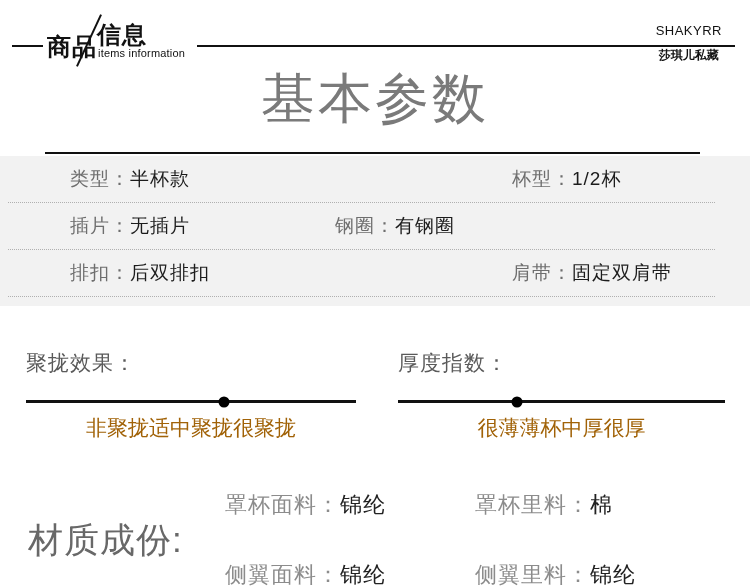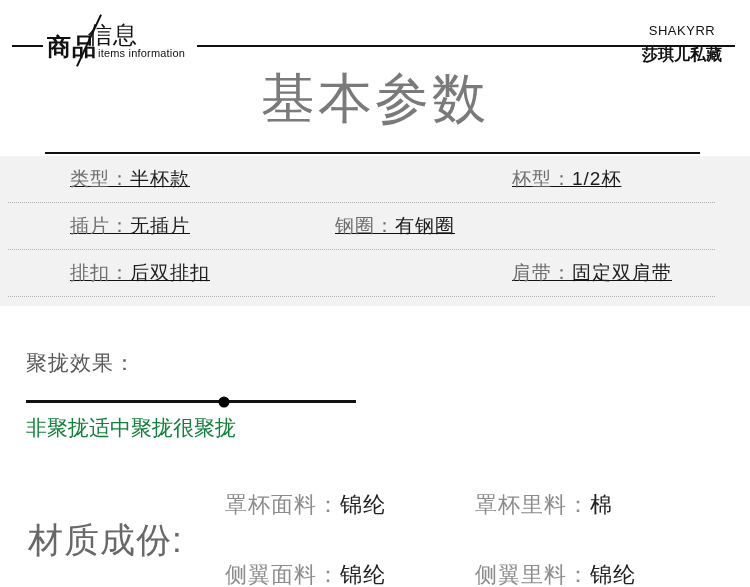--- a/index.html
+++ b/index.html
@@ -7,57 +7,57 @@
   body {
     width:750px; height:587px; overflow:hidden; position:relative;
     font-family:"Liberation Sans","DejaVu Sans",sans-serif; color:#111;
   }
 
   
   .header { position:relative; height:60px; }
   .hdr-dash { position:absolute; left:12px; top:45px; width:31px; height:2px; background:#111; }
   .hdr-cn1 { position:absolute; left:47px; top:31px; font-size:24px; font-weight:bold; letter-spacing:1px; }
   .hdr-slash { position:absolute; left:88px; top:12px; width:2px; height:57px; background:#111; transform:rotate(25deg); }
-  .hdr-cn2 { position:absolute; left:88px; top:19px; font-size:24px; font-weight:normal; letter-spacing:1px; }
+  .hdr-cn2 { position:absolute; left:97px; top:19px; font-size:24px; font-weight:bold; letter-spacing:1px; }
   .hdr-sub { position:absolute; left:98px; top:47px; font-size:11px; font-weight:normal; letter-spacing:0.2px; }
   .hdr-line { position:absolute; left:197px; top:45px; width:538px; height:2px; background:#111; }
   .brand { position:absolute; right:28px; top:23px; text-align:center; }
   .brand-en { font-size:13px; font-weight:normal; letter-spacing:0.5px; line-height:16px; }
-  .brand-cn { font-size:16px; font-weight:bold; margin-top:9px; line-height:14px; }
+  .brand-cn { font-size:12px; font-weight:bold; margin-top:9px; line-height:14px; }
 
   
   .sec-title {
     text-align:center; font-size:54px; font-weight:200; color:#7a7a7a;
     letter-spacing:3px; line-height:56px; margin-top:10px;
   }
 
   
   .divider { margin:26px 0 2px 45px; width:655px; height:2px; background:#111; }
-  .panel { width:750px; height:150px; background:#f2f2f2;text-decoration:underline; }
+  .panel { width:750px; height:150px; background:#f2f2f2; }
   .prow {
     display:flex; align-items:center; height:47px;
     margin:0 35px 0 8px; border-bottom:1px dotted #b0b0b0;
   }
   .pcell { font-size:19px; letter-spacing:1px; }
   .pcell-l { width:442px; padding-left:62px; }
   .pcell-r { flex:1; padding-left:62px; }
   .plabel { color:#6e6e6e; }
   .pvalue { color:#1c1c1c; }
 
   
   .sliders { display:flex; margin-top:44px; padding-left:26px; }
   .slider { width:330px; }
   .slider + .slider { margin-left:42px; width:327px; }
   .s-title { font-size:21px; color:#5a5a5a; line-height:26px; letter-spacing:1px; }
   .track { position:relative; margin-top:24px; height:3px; background:#111; }
   .dot {
     position:absolute; top:50%; width:11px; height:11px; border-radius:50%;
     background:#000; transform:translate(-50%,-50%);
   }
-  .s-labels { display:flex; justify-content:flex-start; margin-top:12px; font-size:21px; color:#15803d; line-height:26px; }
+  .s-labels { display:flex; justify-content:center; margin-top:12px; font-size:21px; color:#a16207; line-height:26px; }
 
   
   .materials { display:flex; margin-top:49px; }
   .m-title { width:225px; padding-left:28px; font-size:35px; color:#686868; align-self:center; letter-spacing:1px; }
   .m-grid { display:grid; grid-template-columns:250px auto; row-gap:40px; }
   .m-item { font-size:22px; line-height:30px; letter-spacing:1px; }
   .m-label { color:#8c8c8c; }
   .m-value { color:#222; }
 </style>
 </head>
@@ -118,20 +118,32 @@
       <div class="dot" style="left:60%;"></div>
     </div>
     <div class="s-labels">
       <span>非聚拢</span>
       <span>适中</span>
       <span>聚拢</span>
       <span>很聚拢</span>
     </div>
   </div>
 
+  <div class="slider">
+    <div class="s-title">厚度指数：</div>
+    <div class="track">
+      <div class="dot" style="left:36.5%;"></div>
+    </div>
+    <div class="s-labels">
+      <span>很薄</span>
+      <span>薄杯</span>
+      <span>中厚</span>
+      <span>很厚</span>
+    </div>
+  </div>
 
 </div>
 
 <div class="materials">
   <div class="m-title">材质成份:</div>
   <div class="m-grid">
     <div class="m-item">
       <span class="m-label">罩杯面料：</span><span class="m-value">锦纶</span>
     </div>
     <div class="m-item">

